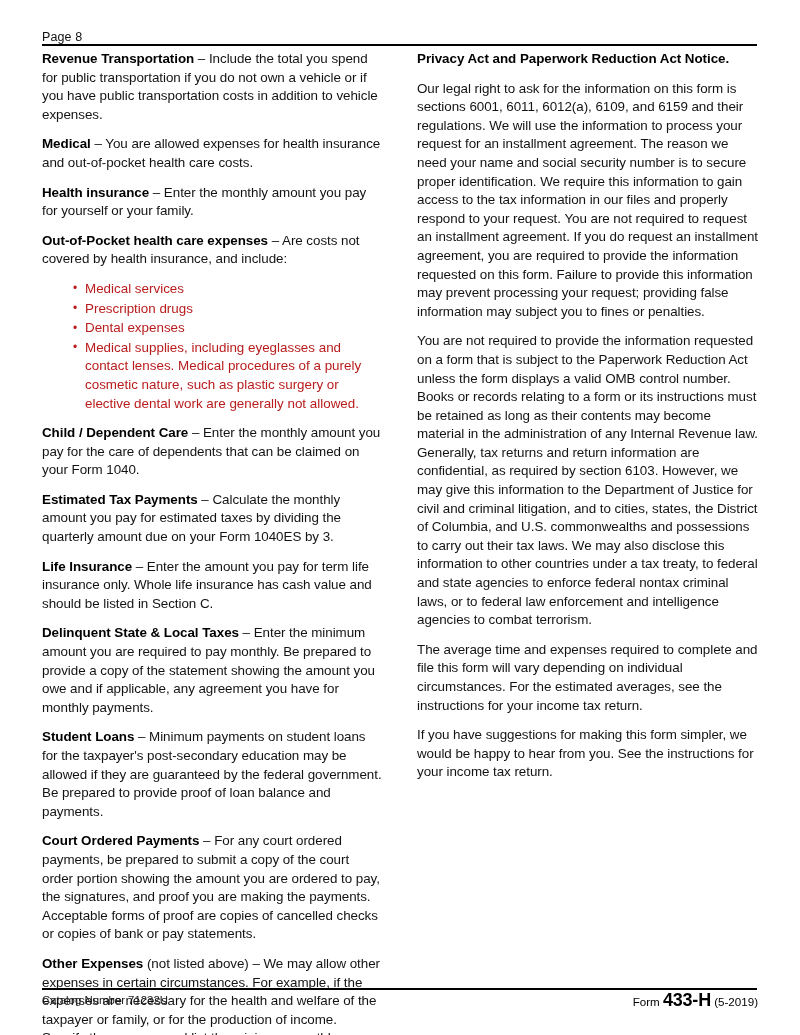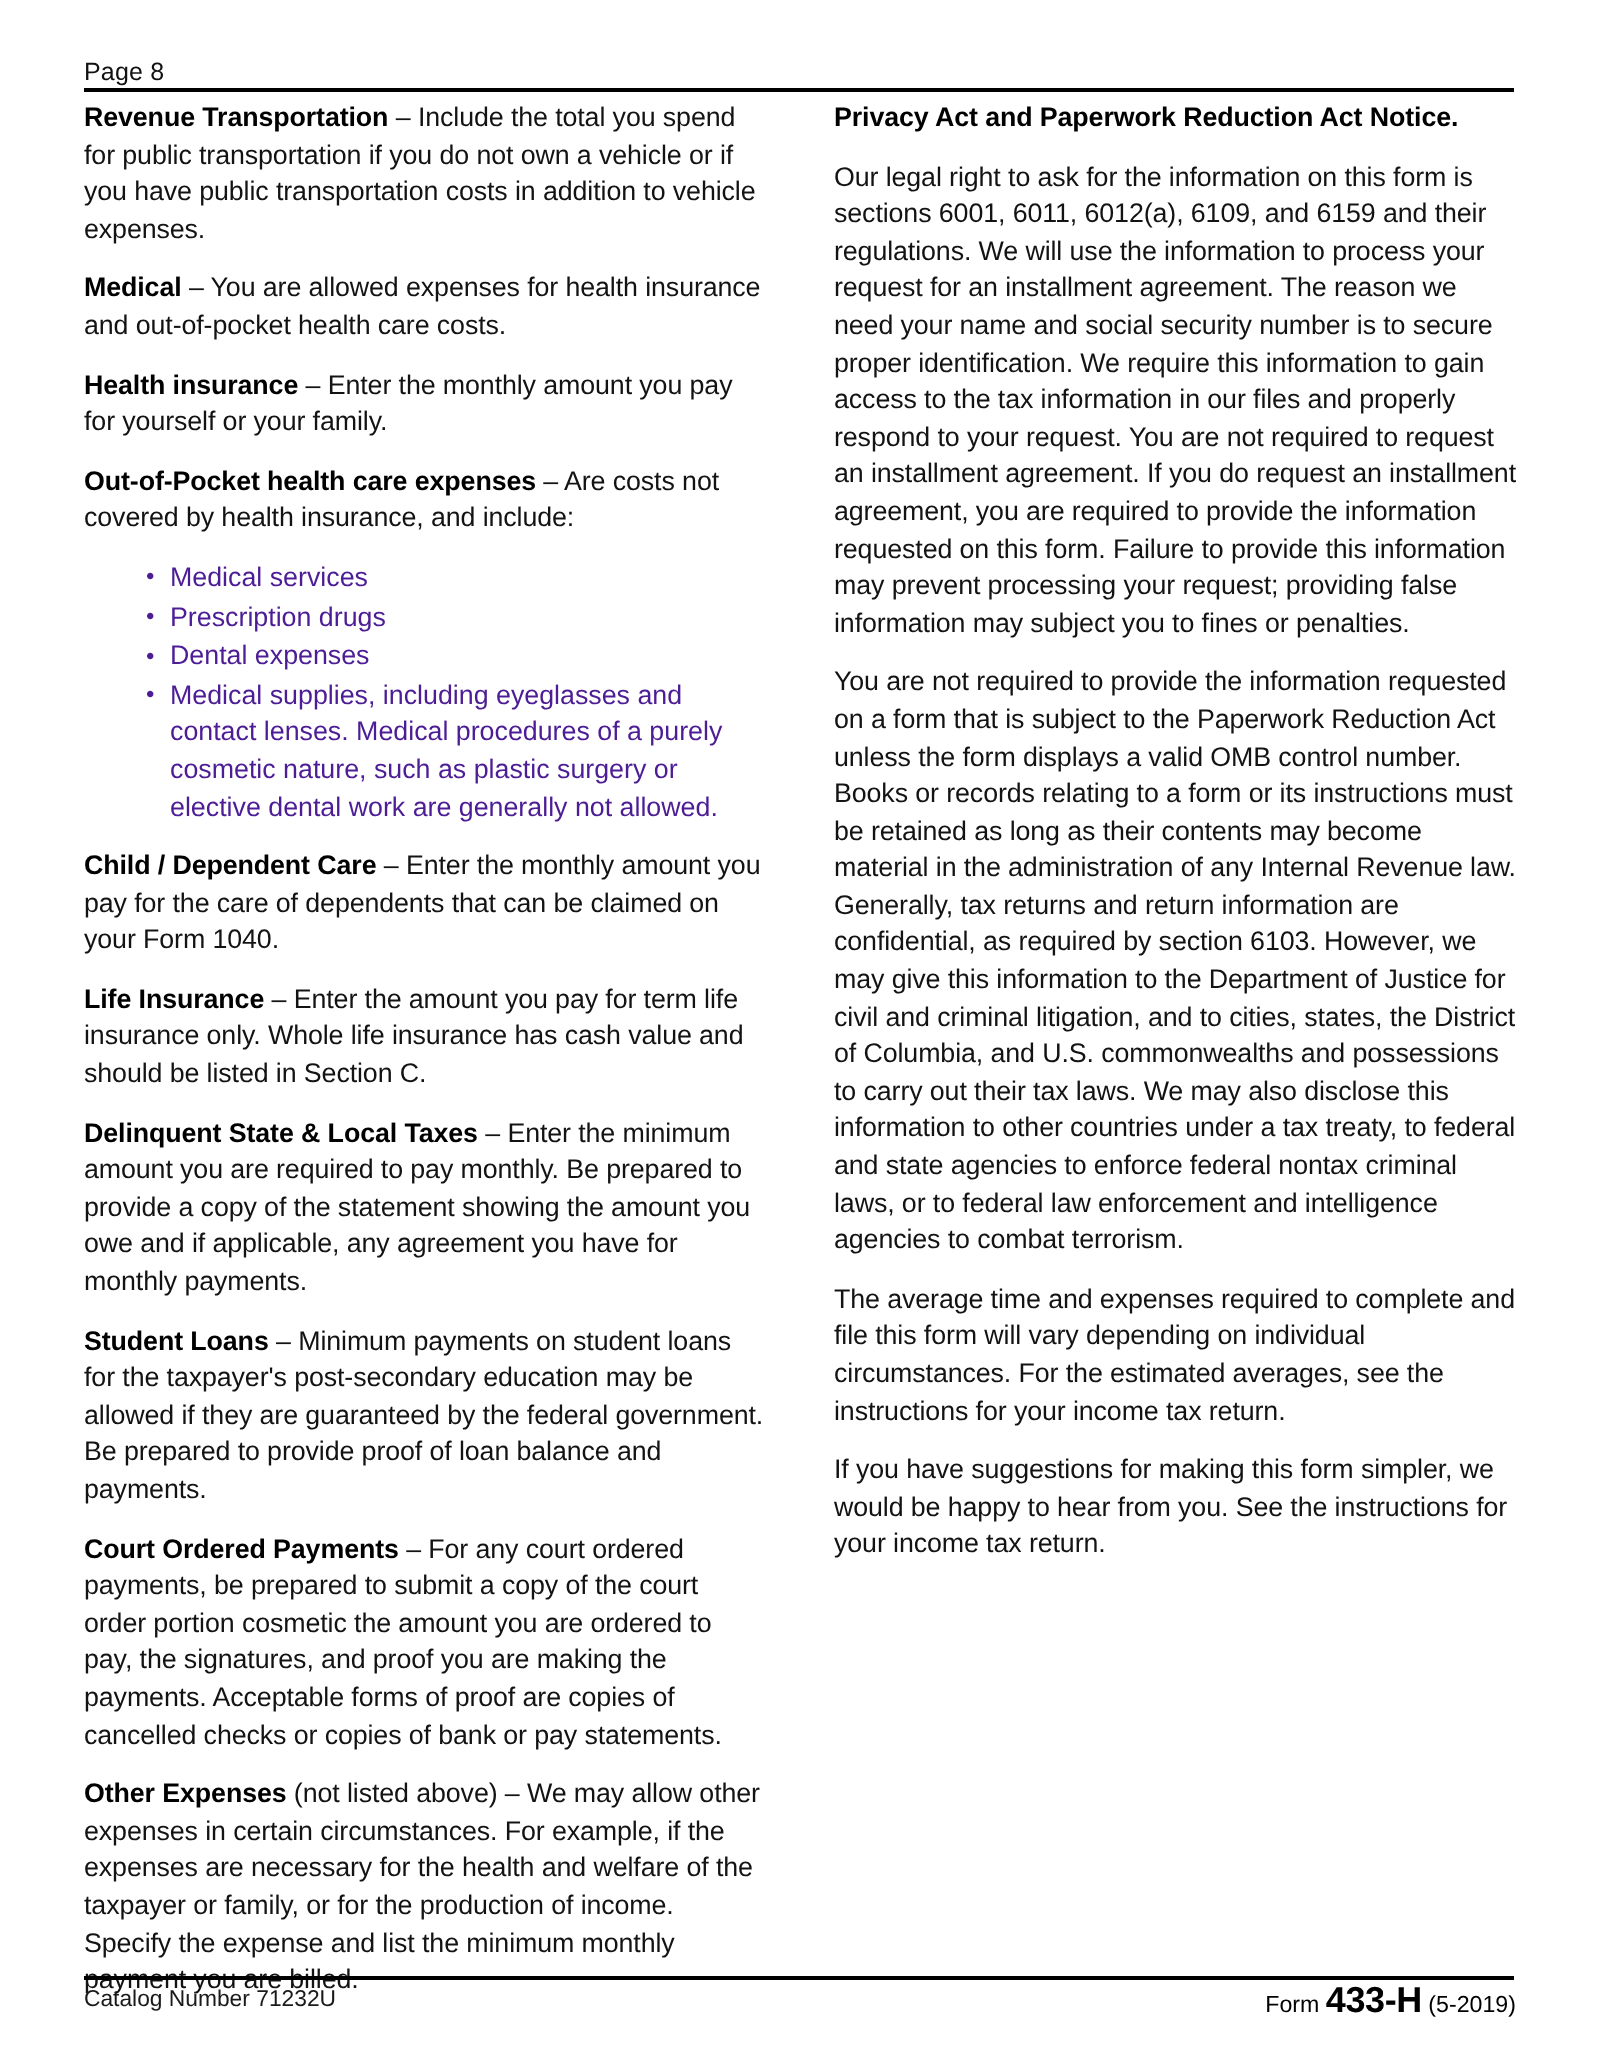--- a/index.html
+++ b/index.html
@@ -80,21 +80,21 @@
     margin: 0 0 11px 0;
     padding: 0 0 0 31px;
     list-style: none;
   }
   ul.bullets li {
     position: relative;
     font-size: 13.4px;
     line-height: 18.6px;
     margin: 0 0 1px 0;
     padding-left: 12px;
-    color: #4c1d95;
+    color: #b91c1c;
   }
   ul.bullets li::before {
     content: "\2022";
     position: absolute;
     left: 0;
     top: -0.5px;
     font-size: 12px;
   }
   .footer {
     position: absolute;
@@ -163,28 +163,29 @@
 
       <ul class="bullets">
         <li>Medical services</li>
         <li>Prescription drugs</li>
         <li>Dental expenses</li>
         <li>Medical supplies, including eyeglasses and contact lenses. Medical procedures of a purely cosmetic nature, such as plastic surgery or elective dental work are generally not allowed.</li>
       </ul>
 
       <p class="para"><b>Child / Dependent Care</b><span> – </span><span>Enter the monthly amount you pay for the care of dependents that can be claimed on your Form 1040.</span></p>
 
+      <p class="para"><b>Estimated Tax Payments</b><span> – </span><span>Calculate the monthly amount you pay for estimated taxes by dividing the quarterly amount due on your Form 1040ES by 3.</span></p>
 
       <p class="para"><b>Life Insurance</b><span> – </span><span>Enter the amount you pay for term life insurance only. Whole life insurance has cash value and should be listed in Section C.</span></p>
 
       <p class="para"><b>Delinquent State &amp; Local Taxes</b><span> – </span><span>Enter the minimum amount you are required to pay monthly. Be prepared to provide a copy of the statement showing the amount you owe and if applicable, any agreement you have for monthly payments.</span></p>
 
       <p class="para"><b>Student Loans</b><span> – </span><span>Minimum payments on student loans for the taxpayer's post-secondary education may be allowed if they are guaranteed by the federal government. Be prepared to provide proof of loan balance and payments.</span></p>
 
-      <p class="para"><b>Court Ordered Payments</b><span> – </span><span>For any court ordered payments, be prepared to submit a copy of the court order portion cosmetic the amount you are ordered to pay, the signatures, and proof you are making the payments. Acceptable forms of proof are copies of cancelled checks or copies of bank or pay statements.</span></p>
+      <p class="para"><b>Court Ordered Payments</b><span> – </span><span>For any court ordered payments, be prepared to submit a copy of the court order portion showing the amount you are ordered to pay, the signatures, and proof you are making the payments. Acceptable forms of proof are copies of cancelled checks or copies of bank or pay statements.</span></p>
 
       <p class="para"><b>Other Expenses</b><span> (not listed above) – </span><span>We may allow other expenses in certain circumstances. For example, if the expenses are necessary for the health and welfare of the taxpayer or family, or for the production of income. Specify the expense and list the minimum monthly payment you are billed.</span></p>
 
     </div>
 
     <div class="col col-right">
 
       <p class="para"><b>Privacy Act and Paperwork Reduction Act Notice.</b></p>
 
       <p class="para">Our legal right to ask for the information on this form is sections 6001, 6011, 6012(a), 6109, and 6159 and their regulations. We will use the information to process your request for an installment agreement. The reason we need your name and social security number is to secure proper identification. We require this information to gain access to the tax information in our files and properly respond to your request. You are not required to request an installment agreement. If you do request an installment agreement, you are required to provide the information requested on this form. Failure to provide this information may prevent processing your request; providing false information may subject you to fines or penalties.</p>

